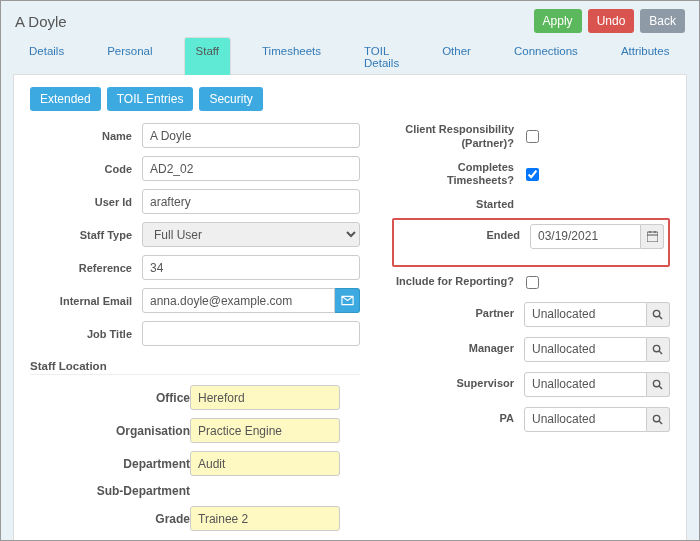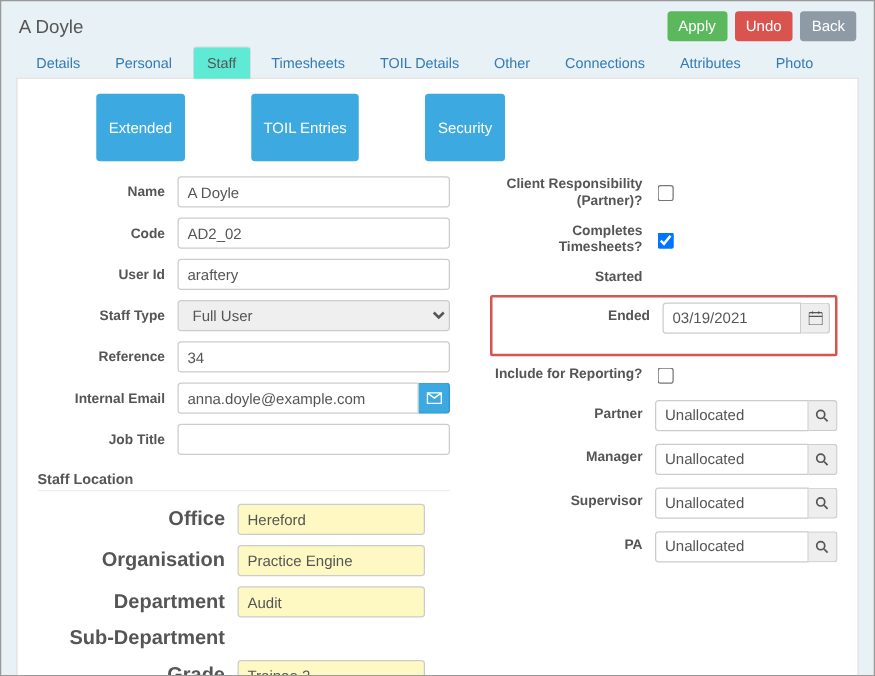--- a/index.html
+++ b/index.html
@@ -30,25 +30,25 @@
     padding: 5px 9px;
     font-size: 12px;
     color: #fff;
     border-radius: 3px;
     cursor: pointer;
   }
   .btn-green { background: #5cb85c; }
   .btn-red { background: #d9534f; }
   .btn-grey { background: #8e9aa6; }
   .btn-blue { background: #3ca9e0; }
-  .btn-blue-sm { background: #3ca9e0; padding: 20px 10px; margin-left: 47px; }
+  .btn-blue-sm { background: #3ca9e0; padding: 5px 10px; }
 
   .tabs {
     display: flex;
-    gap: 4px;
+    gap: 19px;
     padding: 0 16px;
     border-bottom: none;
   }
   .tab {
     padding: 7px 11px 6px 11px;
     font-size: 11.5px;
     color: #337ab7;
     cursor: pointer;
     border: 1px solid transparent;
     border-bottom: none;
@@ -159,23 +159,22 @@
   }
 
   .loc-row {
     display: flex;
     align-items: center;
     margin-bottom: 8px;
   }
   .loc-row .lbl {
     flex: 0 0 160px;
     text-align: right;
-    padding-right: 10px;
     font-weight: bold;
-    font-size: 16px;
+    font-size: 12px;
     color: #555;
   }
   .loc-row .control { flex: 0 0 150px; }
 
   .right-row {
     display: flex;
     align-items: center;
     margin-bottom: 10px;
   }
   .right-row .lbl {

